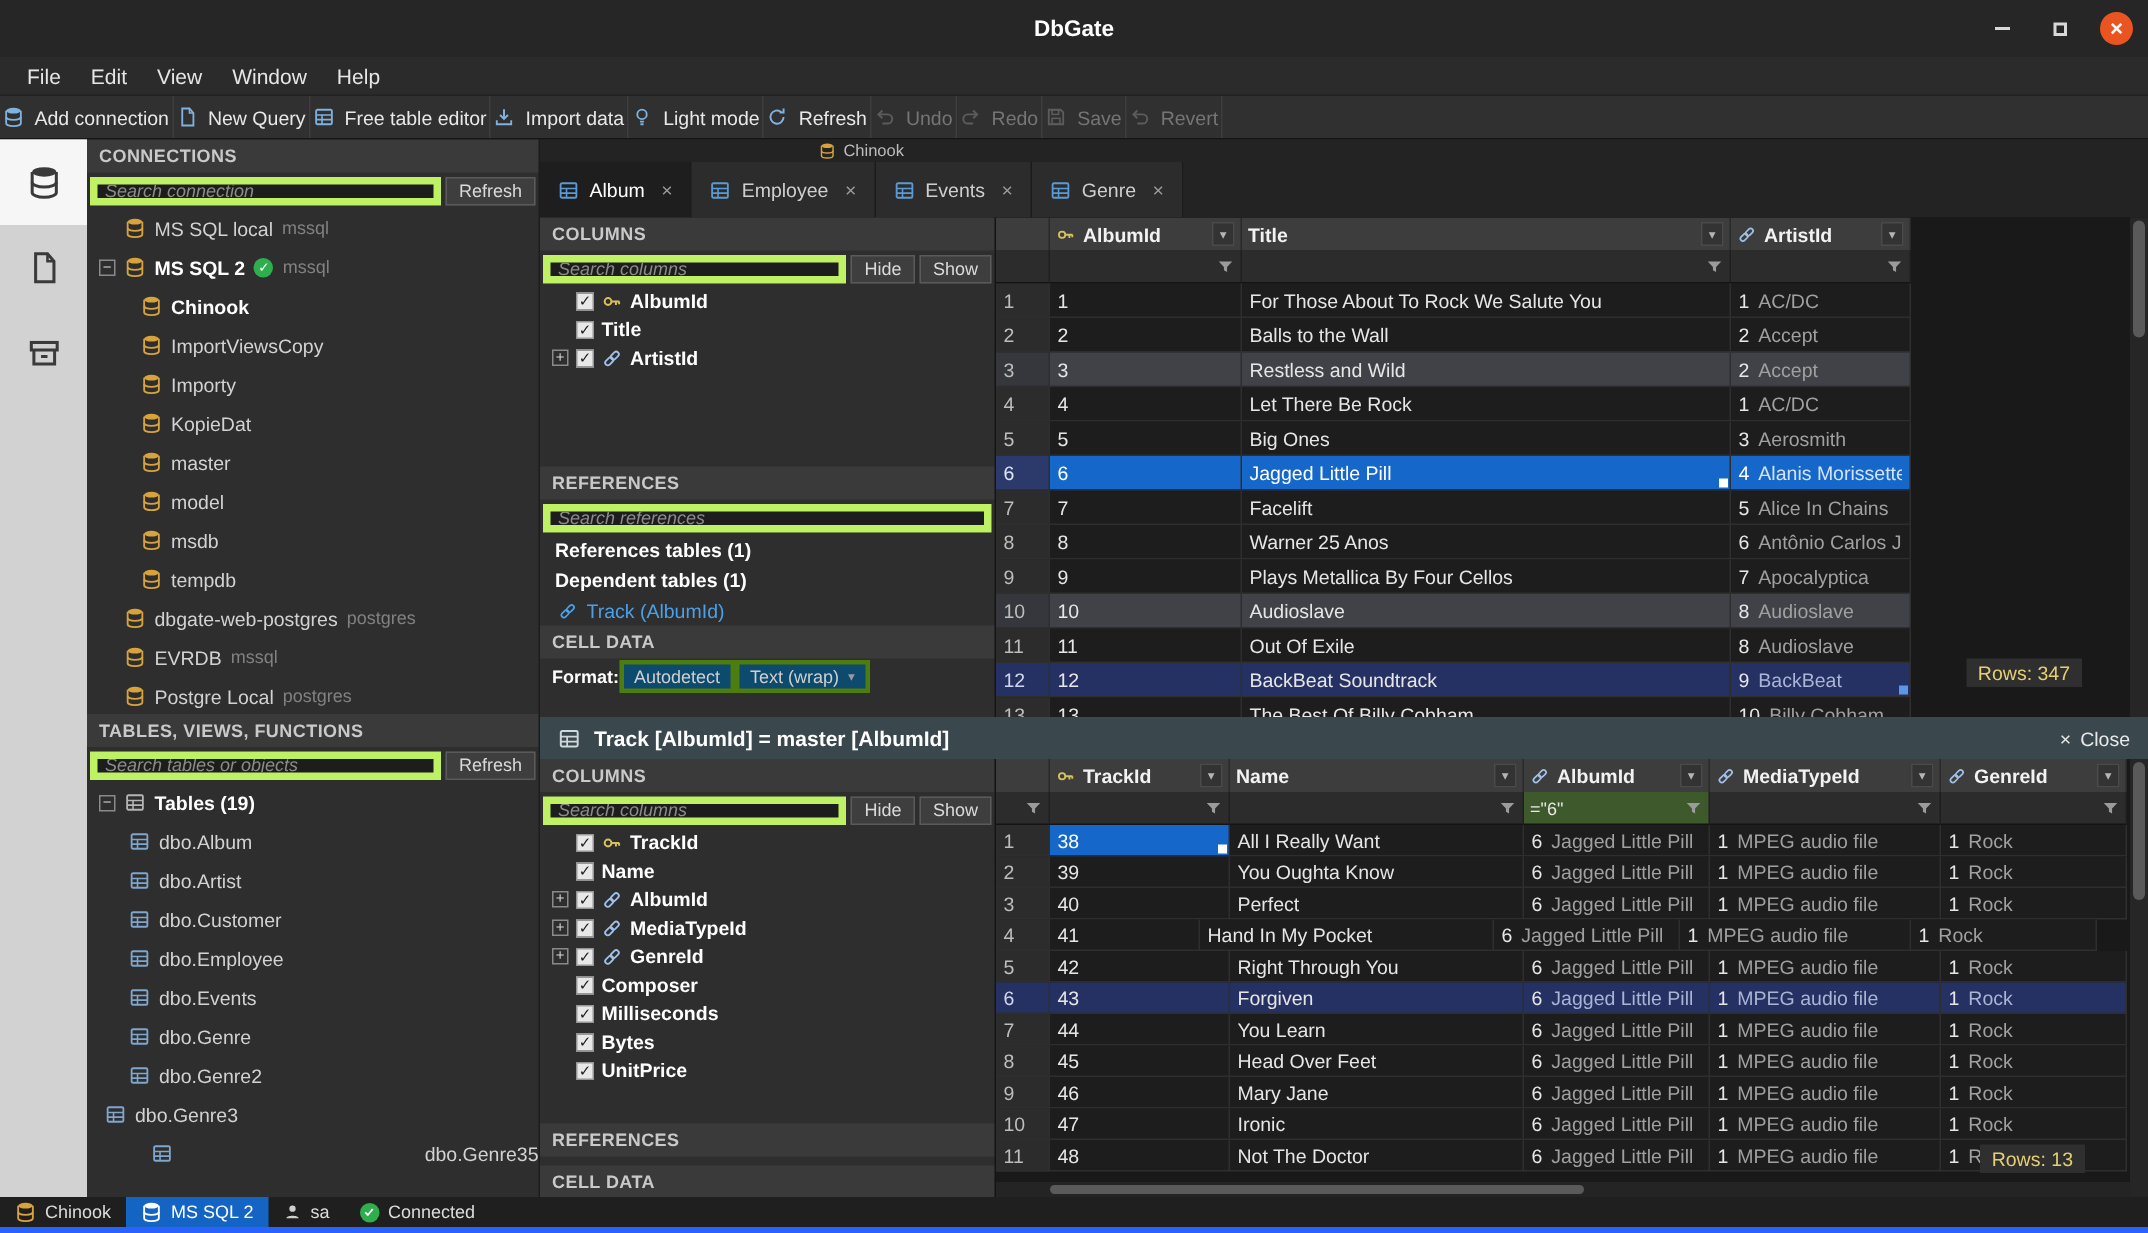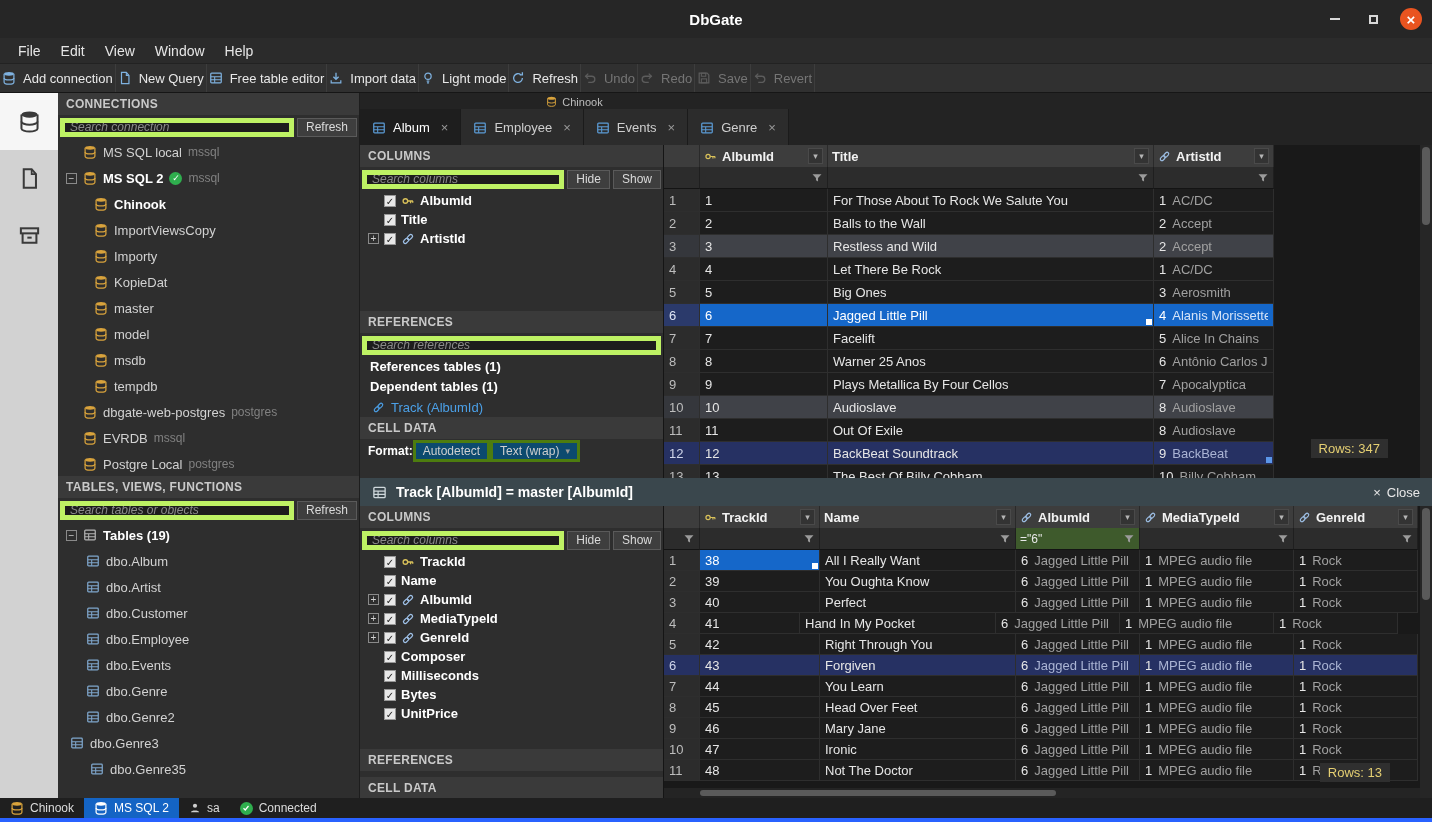--- a/index.html
+++ b/index.html
@@ -473,21 +473,21 @@
             <use href="#i-table"></use>
           </svg>
           <span class="lbl">dbo.Genre2</span>
         </div>
         <div class="tree-item" style="padding-left: 12px;">
           <svg class="ic ic-tbl-blue">
             <use href="#i-table"></use>
           </svg>
           <span class="lbl">dbo.Genre3</span>
         </div>
-        <div class="tree-item" style="padding-left: 32px;">
+        <div class="tree-item" style="padding-left: 43px; justify-content: space-between;">
           <svg class="ic ic-tbl-blue">
             <use href="#i-table"></use>
           </svg>
           <span class="lbl">dbo.Genre35</span>
         </div>
       </div>
   </div>
 
   <div class="content">
 

